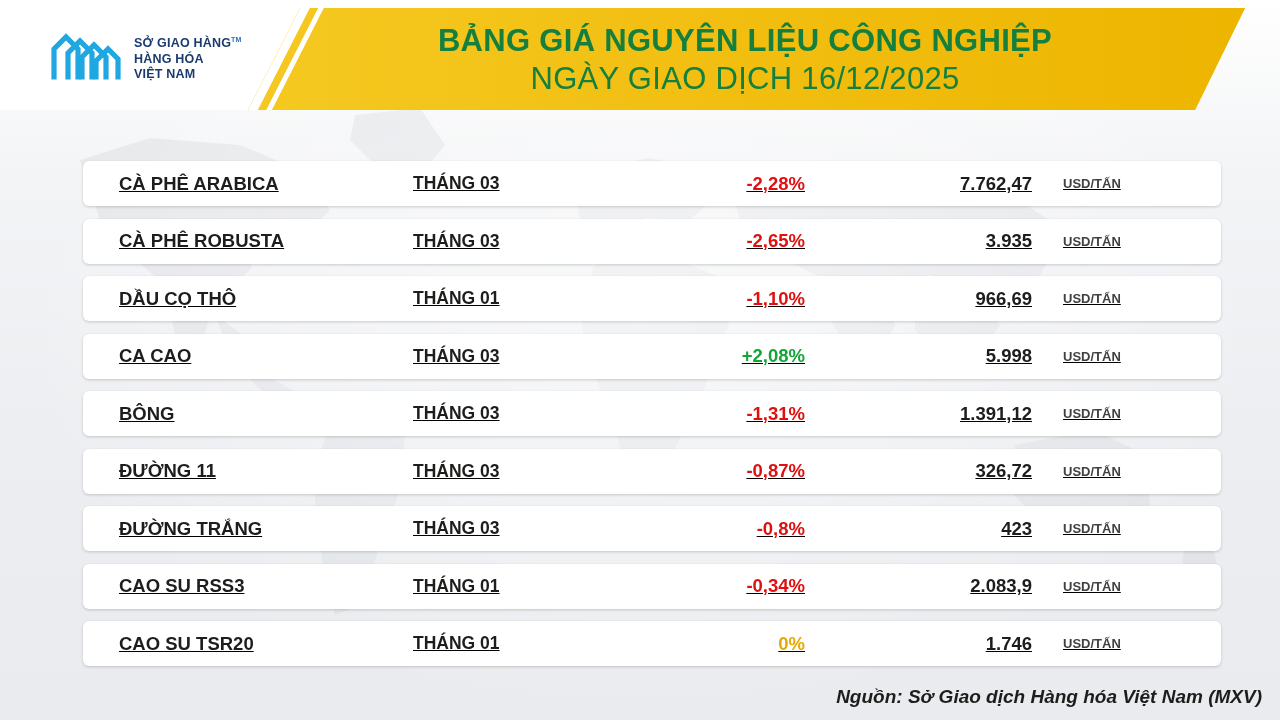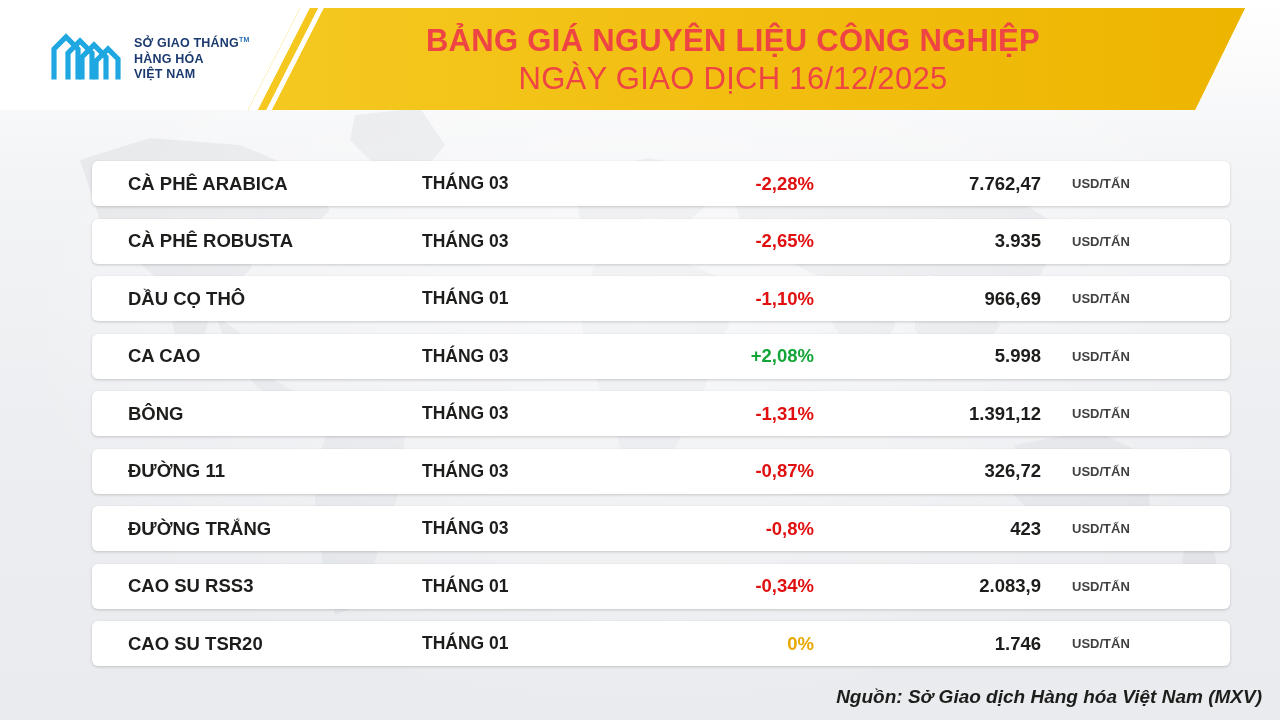--- a/index.html
+++ b/index.html
@@ -77,39 +77,40 @@
     font-size: 12.5px;
     line-height: 15px;
     letter-spacing: .2px;
     text-align: left;
     white-space: nowrap;
   }
   .logo-text .tm { font-size: 7px; vertical-align: super; color:#2c6fb5;}
 
   .title-wrap {
     position: absolute;
-    left: 318px; top: 22px;
+    left: 330px; top: 22px;
     width: 830px;
     text-align: center;
-    color: #ef4444;
+    color: #15803d;
   }
   .title-line1 {
     font-size: 31px; font-weight: bold; letter-spacing: .3px; line-height: 38px;
     white-space: nowrap;
   }
   .title-line2 {
     font-size: 31px; font-weight: normal; letter-spacing: .3px; line-height: 38px;
     white-space: nowrap;
   }
 
   
   .table {
     position: absolute;
-    left: 92px; top: 161px;
+    left: 83px; top: 161px;
     width: 1138px;
+    text-decoration: underline;
   }
   .row {
     position: relative;
     height: 45px;
     margin-bottom: 12.5px;
     background: #ffffff;
     border-radius: 6px;
     box-shadow: 0 1px 3px rgba(0,0,0,0.18);
     display: flex;
     align-items: center;
@@ -215,21 +216,21 @@
   <div class="logo-box">
     <svg class="logo-mark" viewBox="0 0 76 60">
       <g fill="none" stroke="#1ea7e0" stroke-width="5.2" stroke-linecap="square">
         <path d="M6 50 L6 22 L18 10 L30 22 L30 50"></path>
         <path d="M20 50 L20 26 L32 14 L44 26 L44 50"></path>
         <path d="M34 50 L34 30 L46 18 L58 30 L58 50"></path>
         <path d="M48 50 L48 34 L60 22 L70 32 L70 50"></path>
       </g>
     </svg>
     <div class="logo-text">
-      <div><span>SỞ GIAO THÁNG</span><span class="tm">TM</span></div>
+      <div><span>SỞ GIAO HÀNG</span><span class="tm">TM</span></div>
       <div>HÀNG HÓA</div>
       <div>VIỆT NAM</div>
     </div>
   </div>
 
   <div class="title-wrap">
     <div class="title-line1">BẢNG GIÁ NGUYÊN LIỆU CÔNG NGHIỆP</div>
     <div class="title-line2">NGÀY GIAO DỊCH 16/12/2025</div>
   </div>
 </div>

